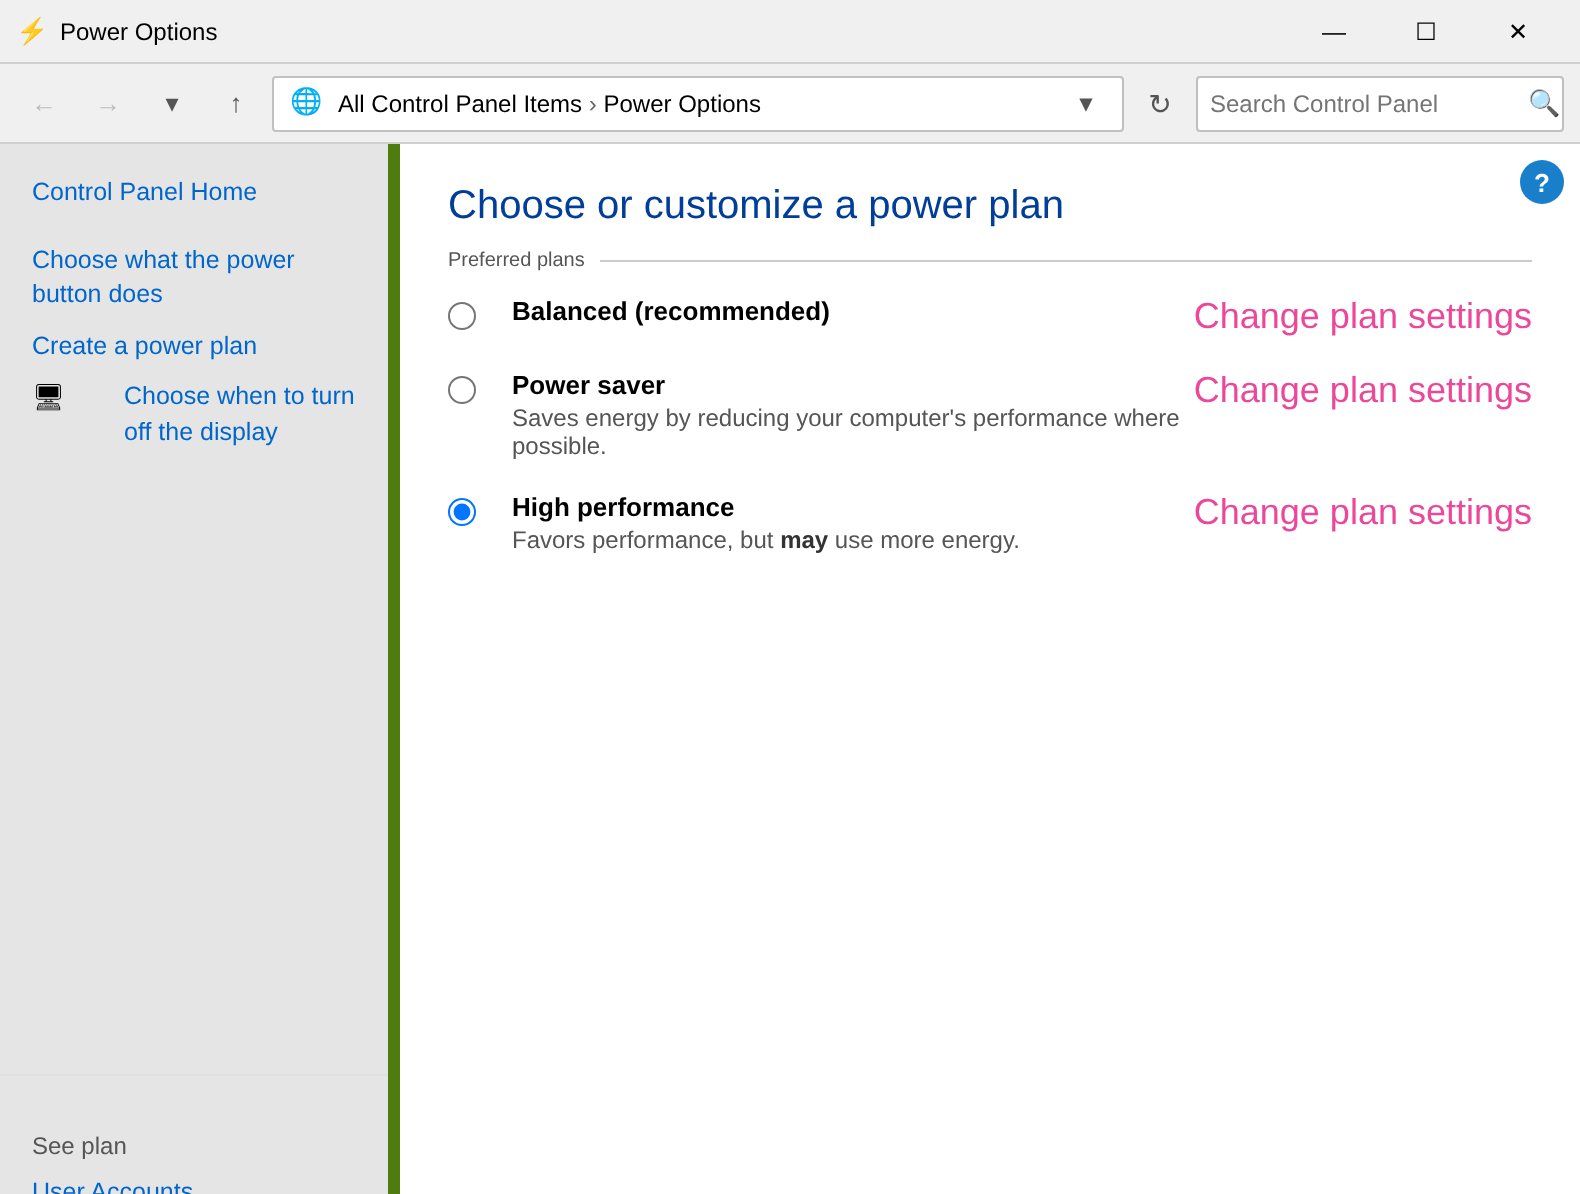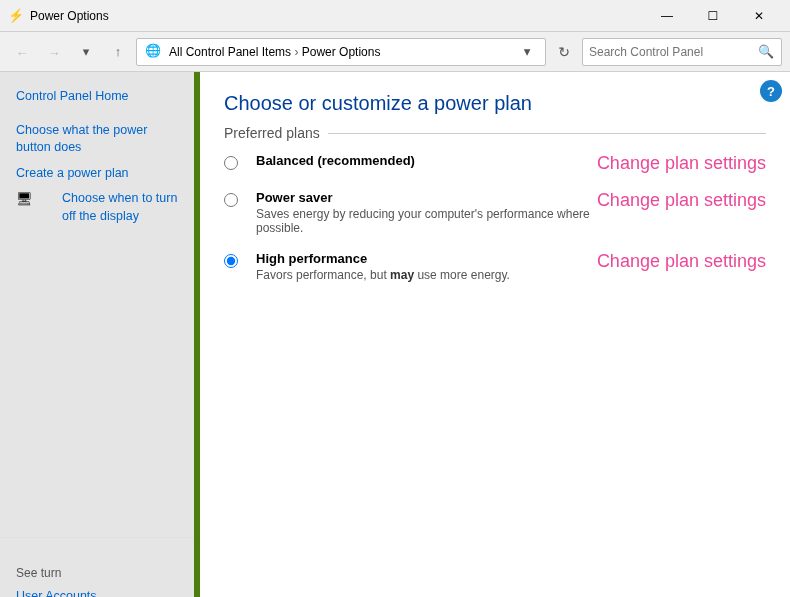--- a/index.html
+++ b/index.html
@@ -114,21 +114,21 @@
       cursor: pointer;
       display: flex;
       align-items: center;
       justify-content: center;
       color: #555;
       font-size: 14px;
       border-radius: 2px;
     }
     .search-box {
       height: 28px;
-      width: 200px;
+      width: 184px;
       border: 1px solid #c0c0c0;
       background: #fff;
       display: flex;
       align-items: center;
       padding: 0 6px;
       border-radius: 2px;
       gap: 4px;
     }
     .search-input {
       border: none;
@@ -228,21 +228,21 @@
     }
 
     
     .section-header {
       display: flex;
       align-items: center;
       margin-bottom: 12px;
       gap: 8px;
     }
     .section-label {
-      font-size: 14px;
+      font-size: 10px;
       color: #555;
       white-space: nowrap;
     }
     .section-line {
       flex: 1;
       border: none;
       border-top: 1px solid #ccc;
     }
     .section-collapse-btn {
       background: transparent;
@@ -337,21 +337,21 @@
     <a class="sidebar-link">Choose what the power button does</a>
     <a class="sidebar-link">Create a power plan</a>
     <div class="sidebar-link-with-icon">
       <span class="sidebar-link-icon">🖥</span>
       <a class="sidebar-link" style="padding:0;margin-left:20px;">Choose when to turn off the display</a>
     </div>
 
     <div style="flex:1; min-height: 300px;"></div>
 
     <hr class="sidebar-divider">
-    <div class="sidebar-section-title">See turn</div>
+    <div class="sidebar-section-title">See plan</div>
     <a class="sidebar-link">User Accounts</a>
   </div>
 
   <div class="content">
     <button class="help-btn">?</button>
 
     <h1 class="page-title">Choose or customize a power plan</h1>
 
 
     <div class="section-header">

